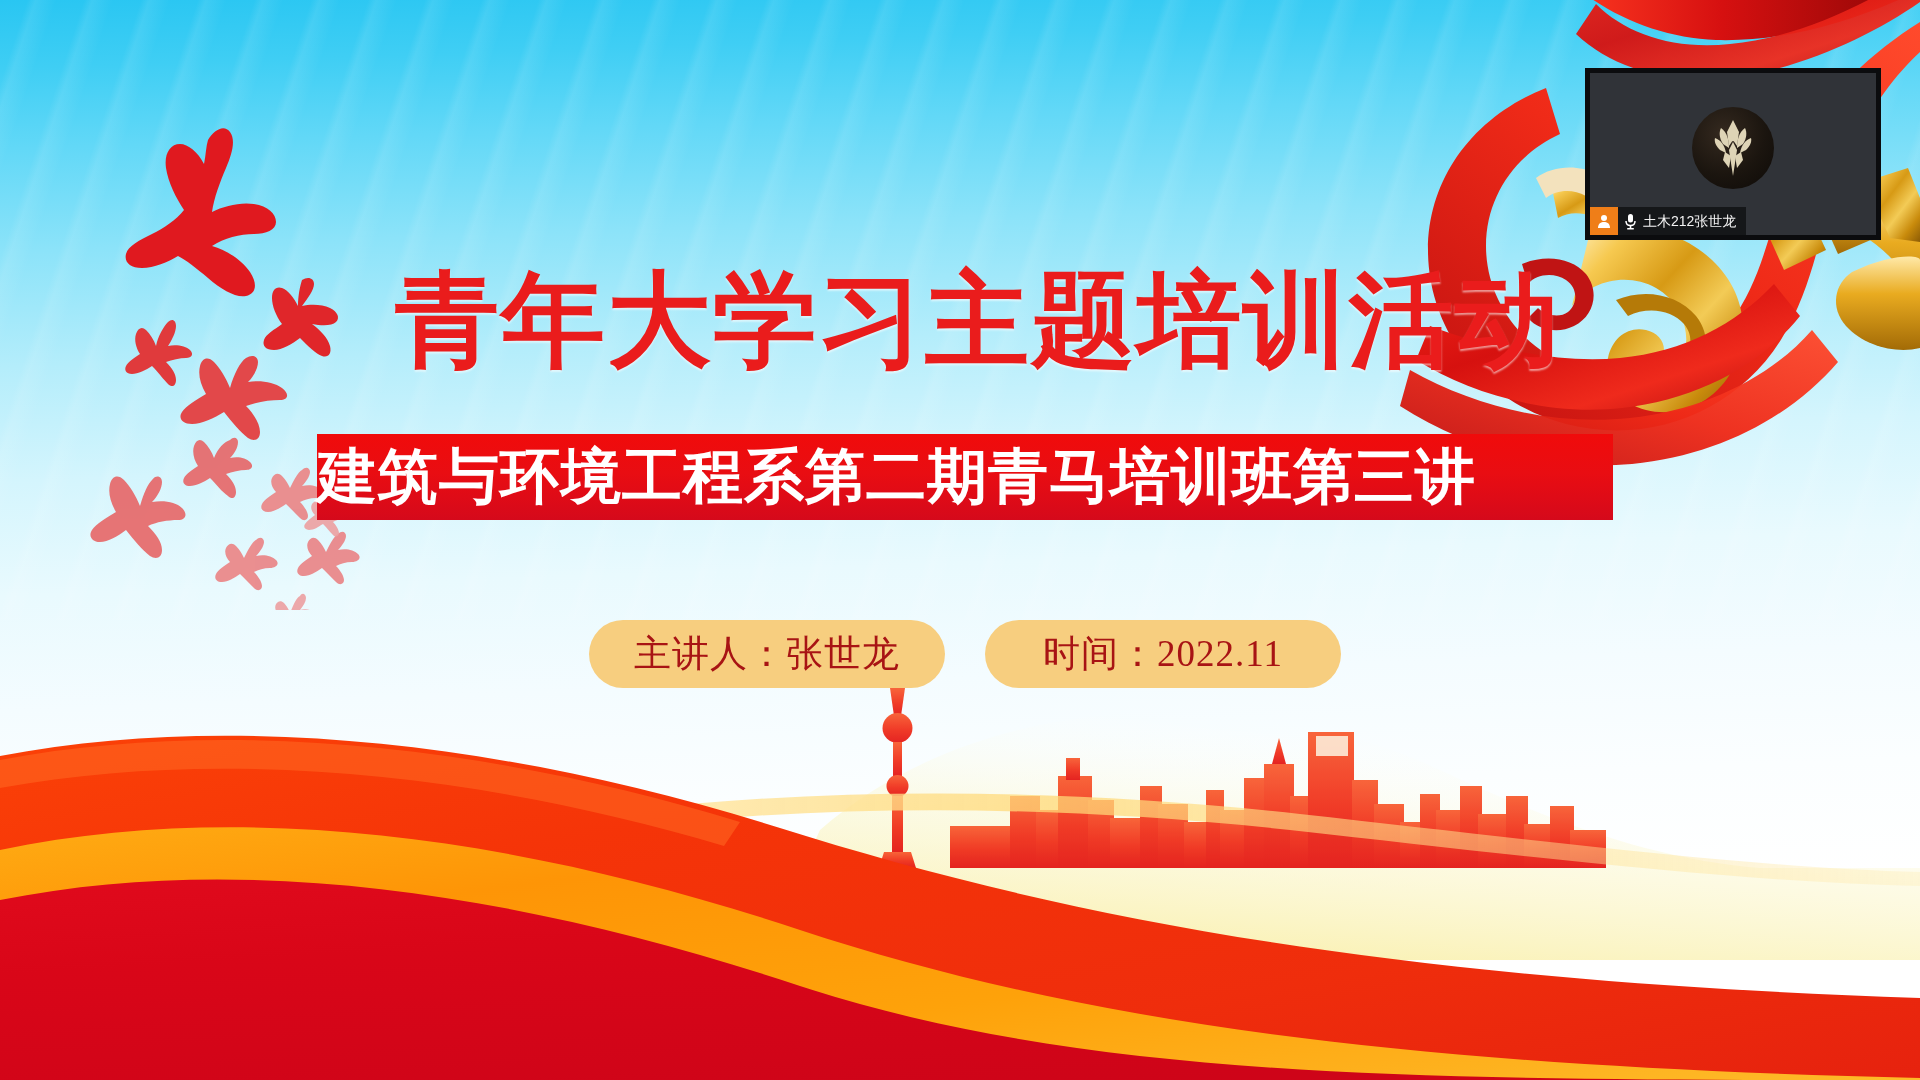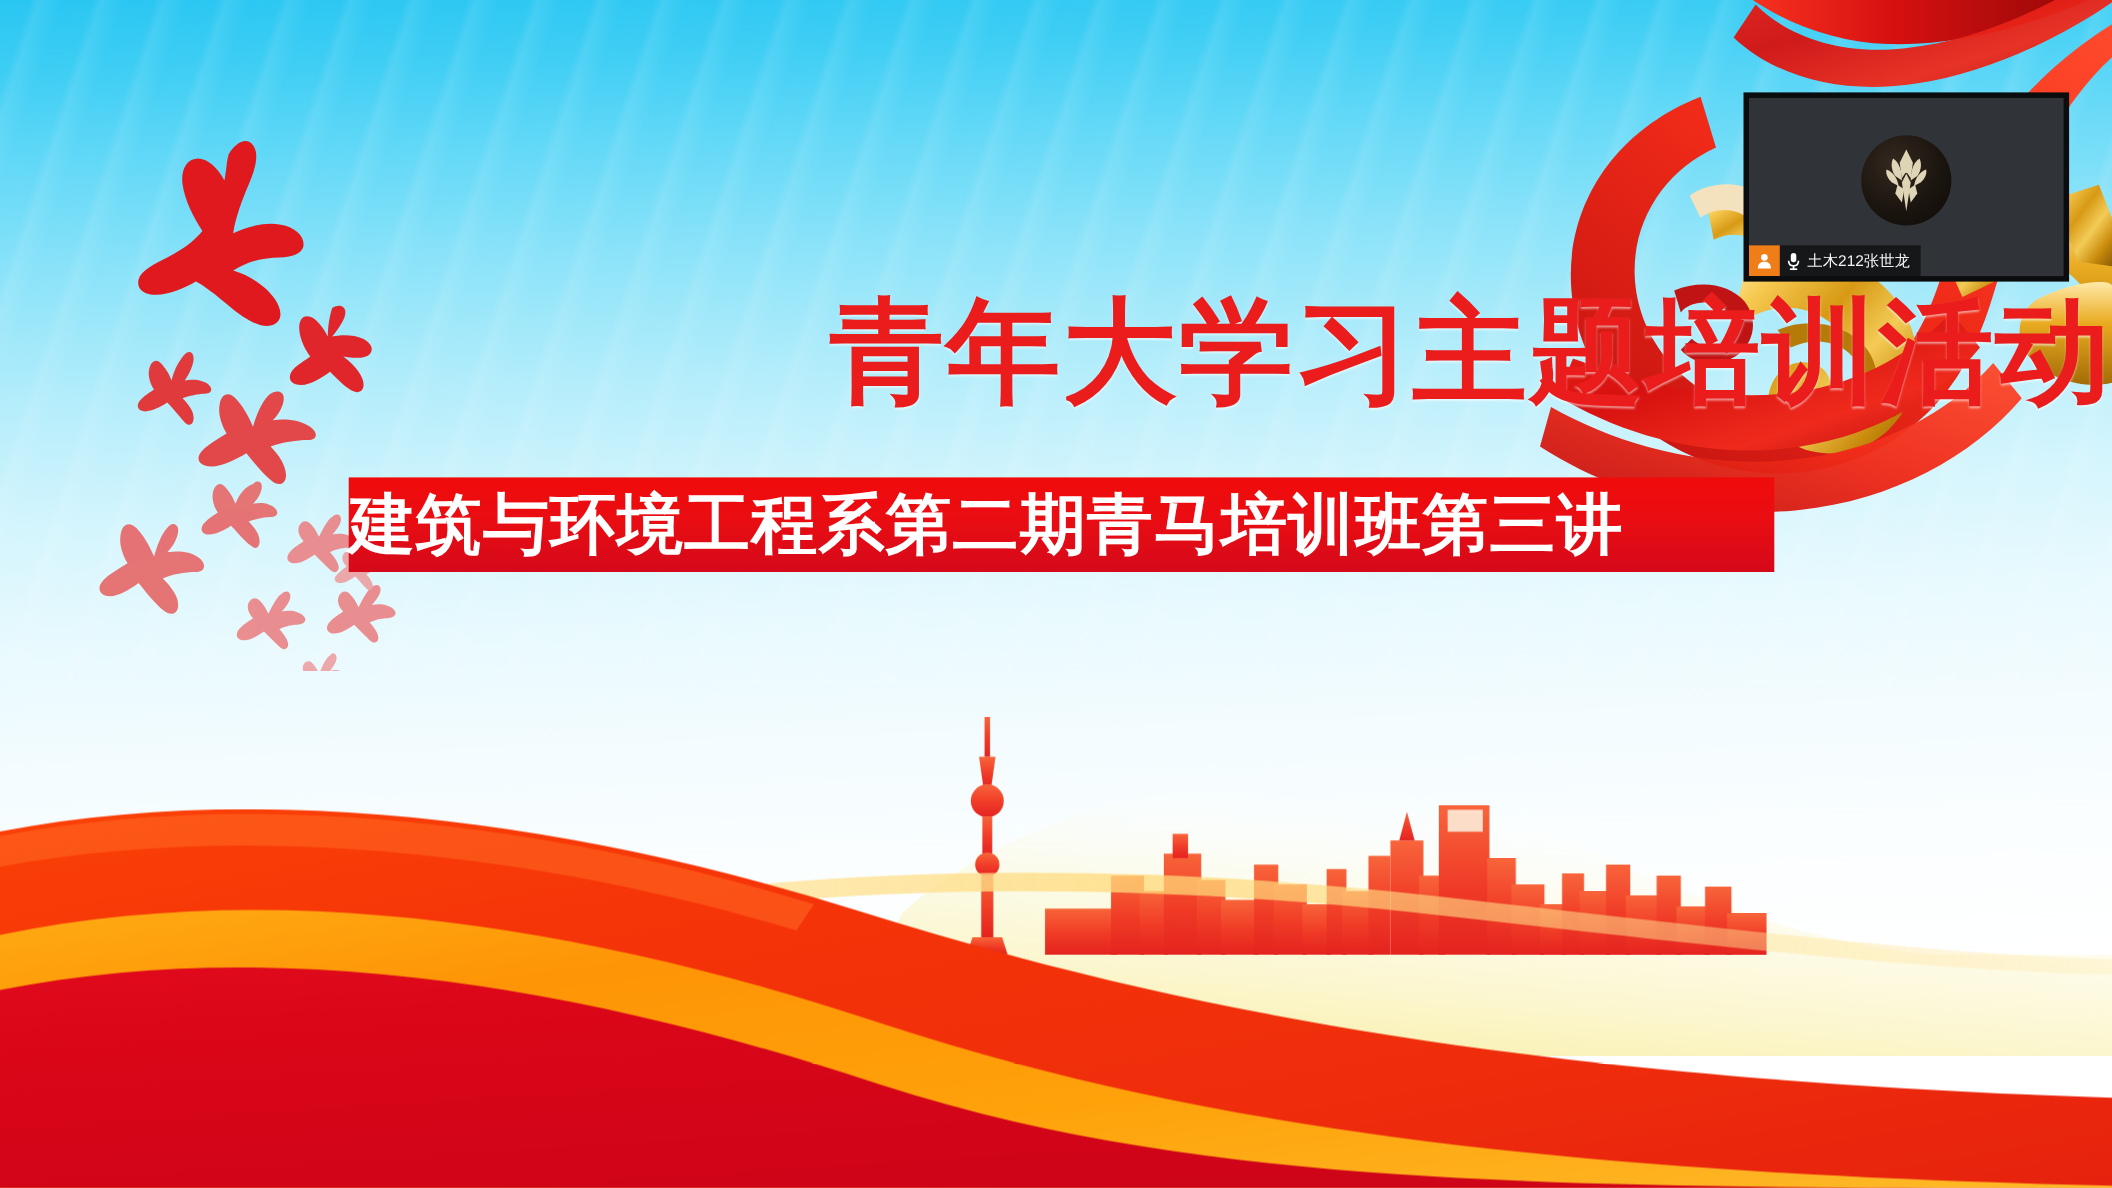--- a/index.html
+++ b/index.html
@@ -52,21 +52,21 @@
   .ribbon-art { position:absolute; right:0; top:-18px; width:660px; height:600px; }
   .ribbon-art svg { display:block; width:100%; height:100%; }
 
   
   .bottom-art { position:absolute; left:0; bottom:0; width:1920px; height:480px; }
   .bottom-art svg { display:block; width:100%; height:100%; }
 
   
   .title-main {
     position:absolute; left:0; top:264px; width:1920px;
-    text-align:right;
+    text-align:center;
     font-family:"Liberation Sans", sans-serif;
     font-weight:700;
     font-size:104px;
     line-height:1.08;
     letter-spacing:2px;
     color:#ea1c1c;
     text-shadow:0 2px 2px rgba(255,255,255,.55);
     white-space:nowrap;
     padding-left:36px;
   }
@@ -100,21 +100,21 @@
     font-size:37px;
     color:#a81414;
     letter-spacing:1px;
     white-space:nowrap;
   }
   .pill-speaker { width:356px; }
   .pill-time { width:356px; }
 
   
   .video-panel {
-    position:absolute; left:1585px; top:84px;
+    position:absolute; left:1585px; top:68px;
     width:296px; height:172px;
     background:#0b0c0e;
     padding:5px;
   }
   .video-inner {
     position:relative;
     width:100%; height:100%;
     background:#303338;
     overflow:hidden;
   }
@@ -427,20 +427,28 @@
       <path d="M0 160 C230 116 500 148 740 222 L724 246 C490 176 230 146 0 188 Z" fill="#ff6a22" opacity="0.55"></path>
     </svg>
   </div>
 
   <div class="title-main">青年大学习主题培训活动</div>
 
   <div class="subtitle-band">
     <span>建筑与环境工程系第二期青马培训班第三讲</span>
   </div>
 
+  <div class="pills">
+    <div class="pill pill-speaker">
+      <span>主讲人：张世龙</span>
+    </div>
+    <div class="pill pill-time">
+      <span>时间：2022.11</span>
+    </div>
+  </div>
 
   <div class="video-panel">
     <div class="video-inner">
       <div class="video-avatar">
         <svg viewBox="0 0 64 64" xmlns="http://www.w3.org/2000/svg">
           <g fill="#ded4b6">
             <path d="M32 4 L38 16 L36 30 L32 24 L28 30 L26 16 Z"></path>
             <path d="M20 12 C26 16 28 24 28 32 L22 28 C18 22 18 16 20 12 Z"></path>
             <path d="M44 12 C46 16 46 22 42 28 L36 32 C36 24 38 16 44 12 Z"></path>
             <path d="M14 22 C20 24 24 30 25 37 L19 34 C15 30 13 26 14 22 Z"></path>

